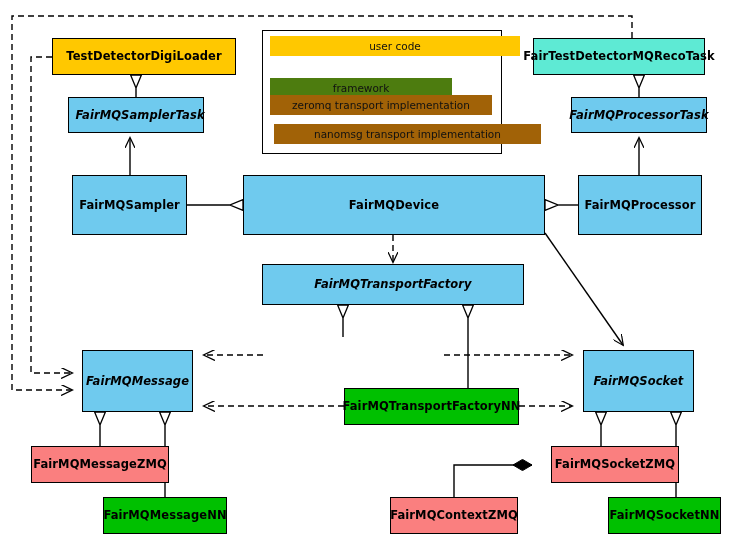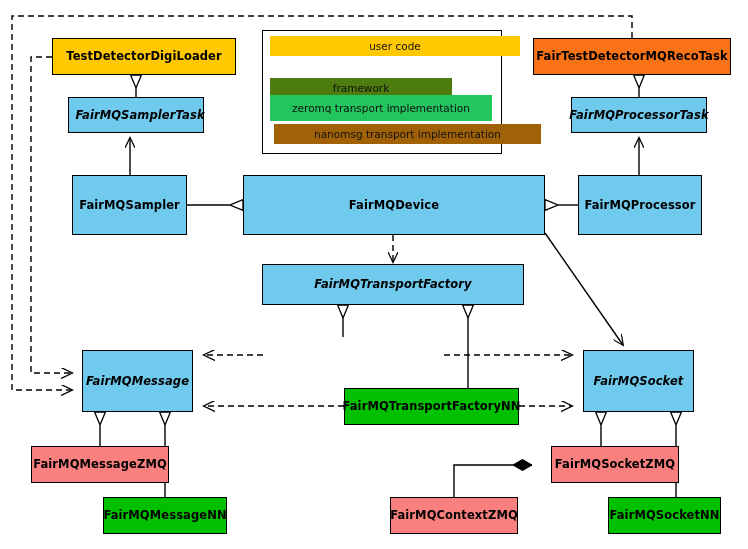--- a/index.html
+++ b/index.html
@@ -123,21 +123,21 @@
       <line x1="676" y1="497" x2="676" y2="425" marker-end="url(#hollowtri-up)"></line>
 
       <path d="M 454,497 L 454,465 L 532,465" marker-end="url(#diamond-filled)"></path>
     </g>
   </svg>
 
   <div class="node" style="left:52px; top:38px; width:184px; height:37px; background:#ffc800;">
     <span>TestDetectorDigiLoader</span>
   </div>
 
-  <div class="node" style="left:533px; top:38px; width:198px; height:37px; background:#f97316;">
+  <div class="node" style="left:533px; top:38px; width:172px; height:37px; background:#5eead4;">
     <span>FairTestDetectorMQRecoTask</span>
   </div>
 
   <div class="node abstract" style="left:68px; top:97px; width:136px; height:36px; background:#6fcaee;padding-left:8px;">
     <span>FairMQSamplerTask</span>
   </div>
 
   <div class="node abstract" style="left:571px; top:97px; width:136px; height:36px; background:#6fcaee;">
     <span>FairMQProcessorTask</span>
   </div>
@@ -194,21 +194,21 @@
   <div class="legend-box" style="left:262px; top:30px; width:240px; height:124px;"></div>
 
   <div class="legend-bar" style="left:270px; top:36px; width:250px; height:20px; background:#ffc800;">
     <span>user code</span>
   </div>
 
   <div class="legend-bar" style="left:270px; top:66px; width:182px; height:20px; background:#4d7c0f;margin-top:12px;">
     <span>framework</span>
   </div>
 
-  <div class="legend-bar" style="left:270px; top:95px; width:222px; height:26px; background:#22c55e;">
+  <div class="legend-bar" style="left:270px; top:95px; width:222px; height:20px; background:#a16207;">
     <span>zeromq transport implementation</span>
   </div>
 
   <div class="legend-bar" style="left:274px; top:124px; width:267px; height:20px; background:#a16207;">
     <span>nanomsg transport implementation</span>
   </div>
 
 </div>
 
 </body></html>

